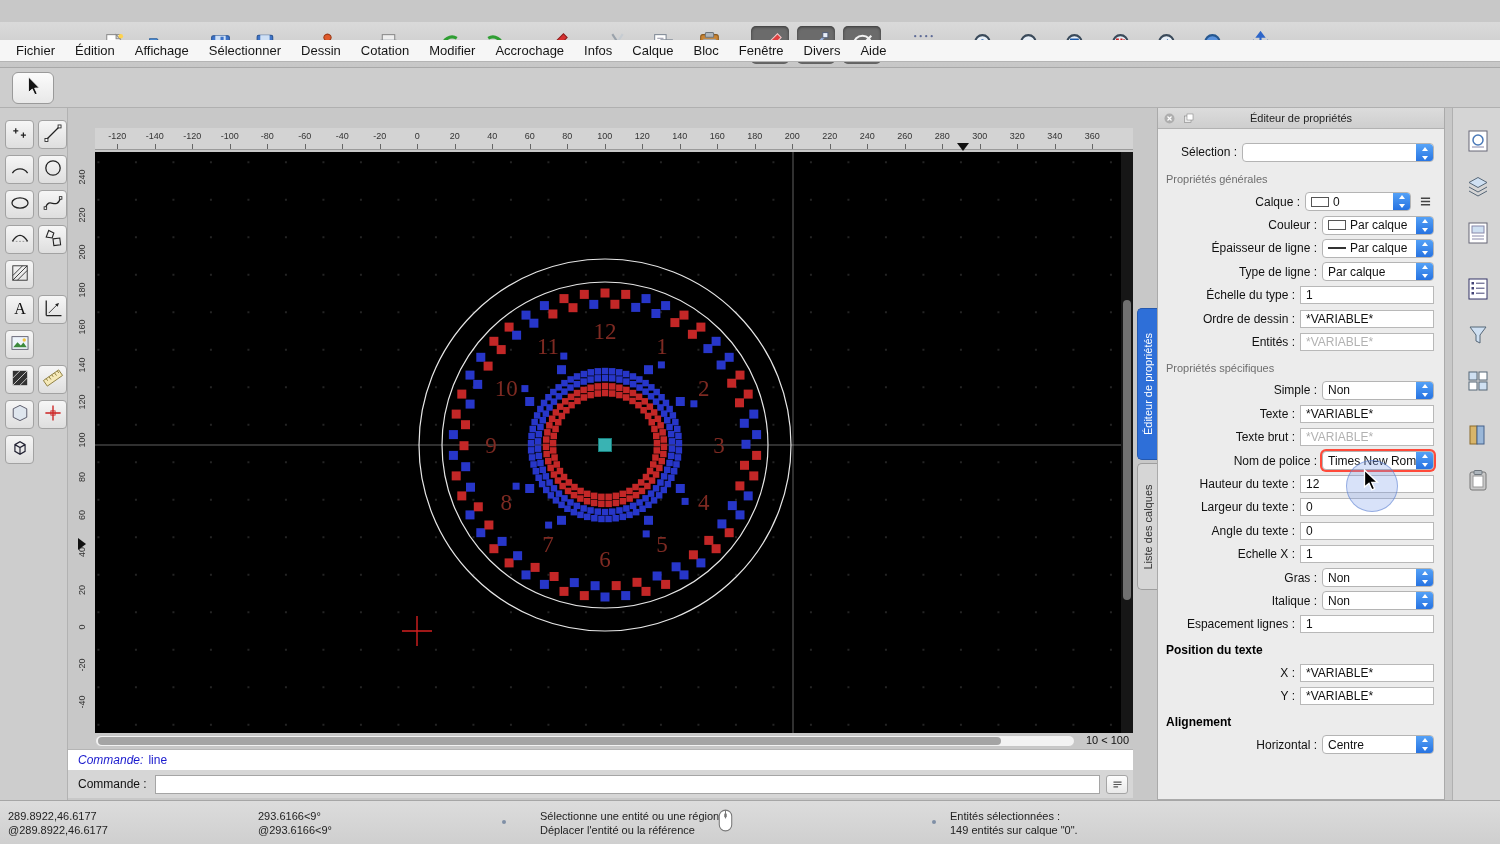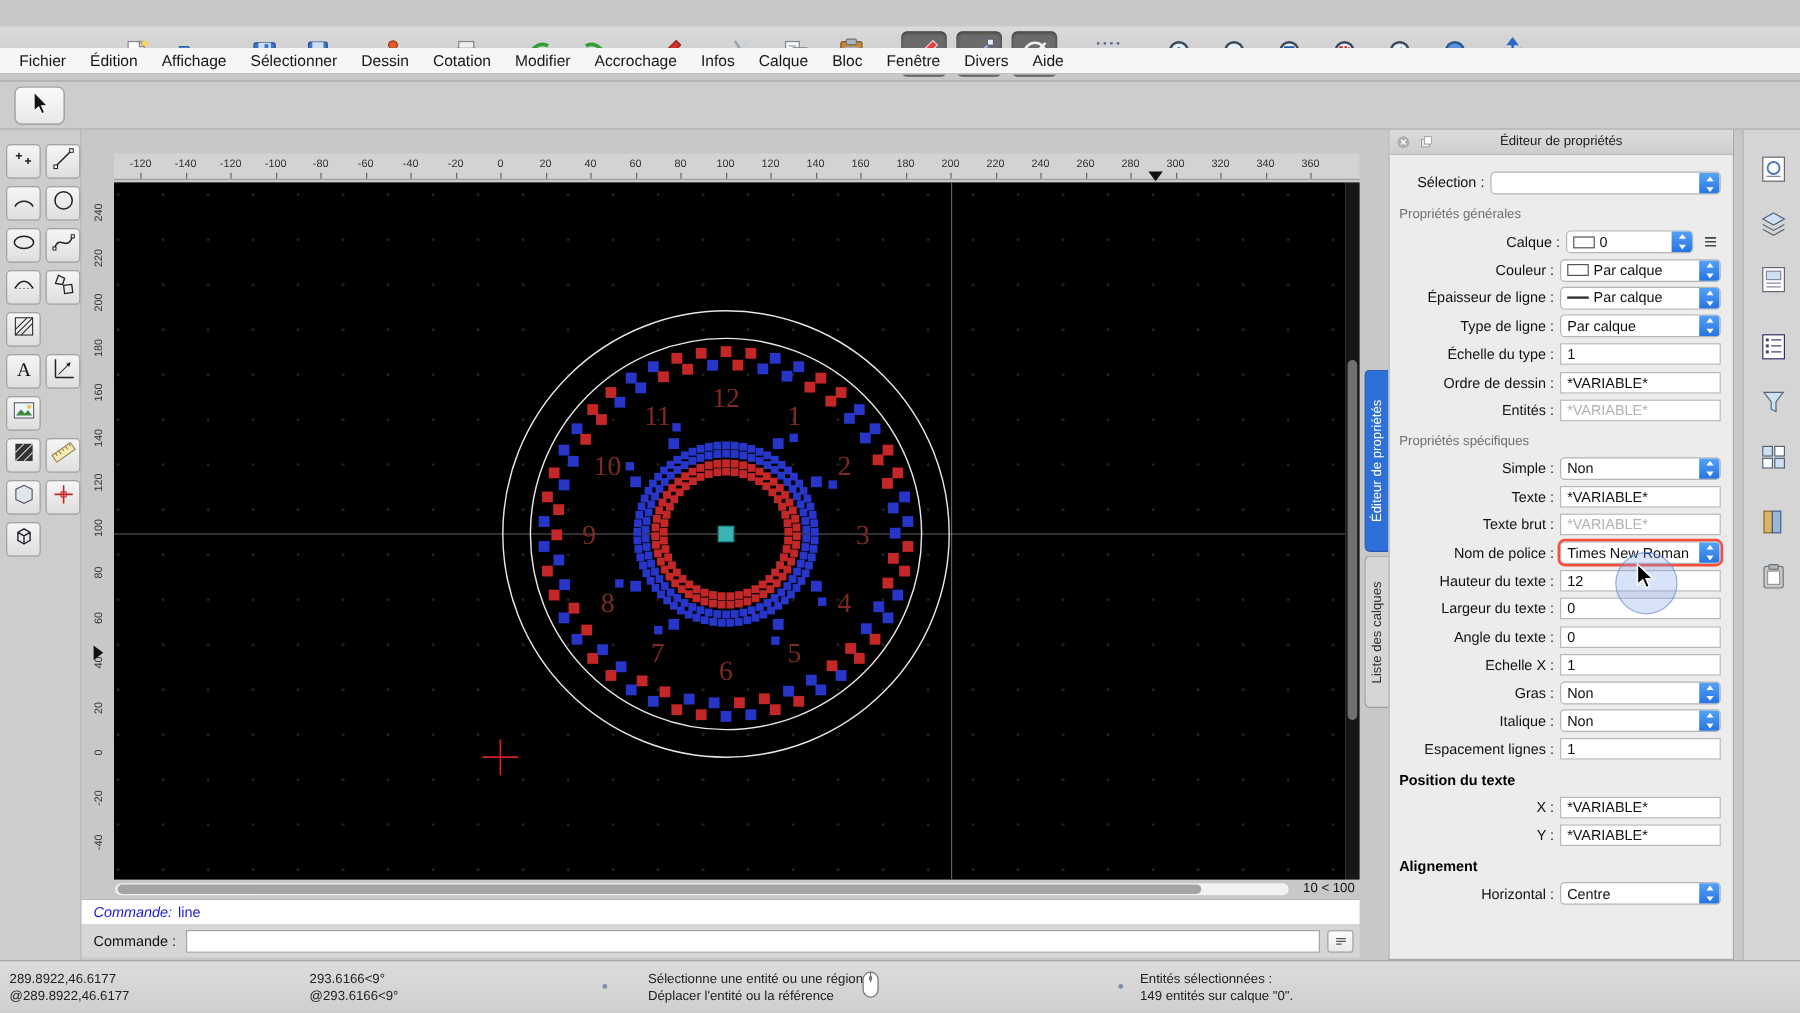--- a/index.html
+++ b/index.html
@@ -90,21 +90,21 @@
                   background:linear-gradient(#dcdcdc,#cecece); border-bottom:1px solid #b2b2b2; }
   .ph-title { display:block; text-align:center; font-size:11px; line-height:21px; color:#222; }
   .ph-close,.ph-detach { position:absolute; top:4px; width:13px; height:13px; display:flex; }
   .ph-close { left:5px; }
   .ph-detach { left:24px; }
   .panel-body { position:absolute; left:0; top:21px; width:100%; height:671px; padding-top:10px; overflow:hidden; }
   .prow { display:flex; align-items:center; height:23.4px; padding:0 10px 0 4px; }
   .plabel { flex:1; text-align:right; padding-right:5px; font-size:12px; color:#111; white-space:nowrap; overflow:hidden; }
   .pheading { height:22px; line-height:22px; padding-left:8px; font-size:11px; color:#6e6e6e; margin-top:3px; }
   .pheading.bold { font-size:12px; color:#000; font-weight:bold; }
-  .ctl-select { width:134px; height:19px; flex:none; background:#fff; border:1px solid #b4b4b4;
+  .ctl-select { width:112px; height:19px; flex:none; background:#fff; border:1px solid #b4b4b4;
                 border-radius:4px; display:flex; align-items:center; padding-left:5px; font-size:12px;
                 color:#111; overflow:hidden; position:relative; }
   .ctl-select.narrow { width:106px; }
   .ctl-select.hl { box-shadow:0 0 0 2px #ff4a3a; }
   .ctl-text { white-space:nowrap; overflow:hidden; flex:1; }
   .stepper { width:17px; height:19px; flex:none; margin-left:auto; border-radius:0 3px 3px 0;
              background:linear-gradient(#57a4f8,#2470e0); position:relative; }
   .stepper::before,.stepper::after { content:""; position:absolute; left:50%; transform:translateX(-50%);
              border-left:3.5px solid transparent; border-right:3.5px solid transparent; }
   .stepper::before { top:3px; border-bottom:4px solid #fff; }

